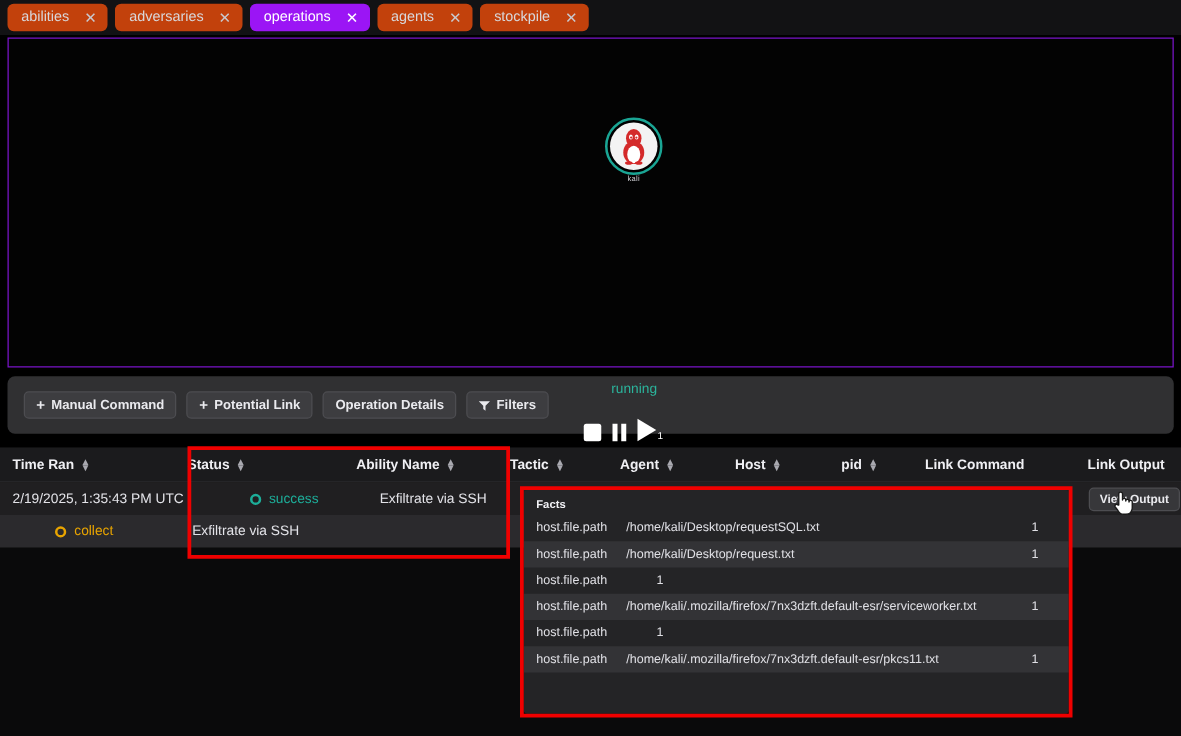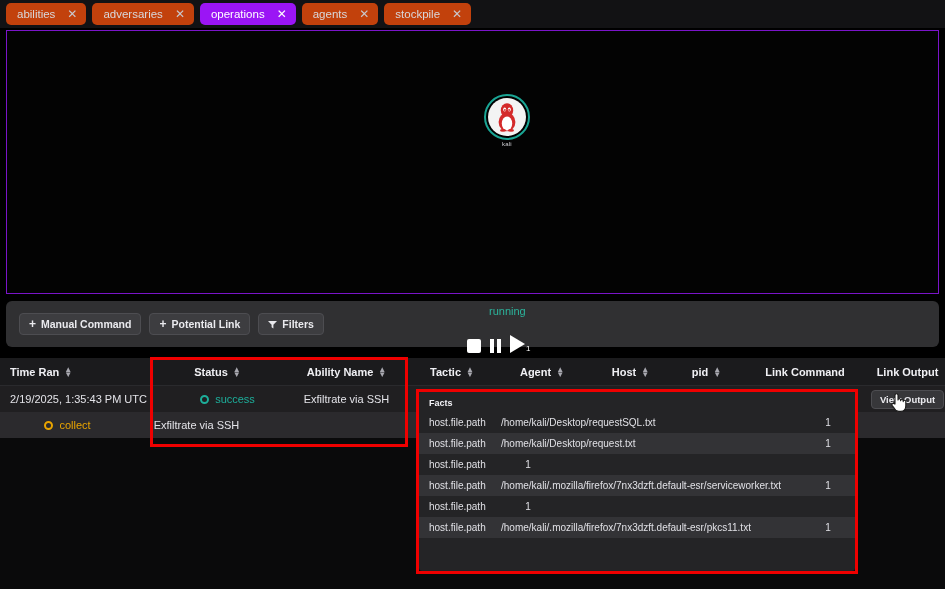--- a/index.html
+++ b/index.html
@@ -145,21 +145,21 @@
     width: 945px; height: 231px;
     background: #0a0a0b;
   }
   .thead {
     display: flex; align-items: center;
     height: 28px;
     background: #1b1b1d;
     border-bottom: 1px solid #2a2a2d;
   }
   .th {
-    display: flex; align-items: center; justify-content: center;
+    display: flex; align-items: center; justify-content: flex-start;
     gap: 5px;
     font-size: 11px; font-weight: bold; color: #f0f0f4;
     height: 28px;
     cursor: pointer;
     white-space: nowrap;
   }
   .th.left { justify-content: flex-start; padding-left: 10px; }
   .sorter {
     display: flex; flex-direction: column; line-height: 5px;
     font-size: 8px; color: #a9a9b0;
@@ -301,20 +301,23 @@
   <div class="ctl-left">
     <div class="btn">
       <span class="plus">+</span>
       <span>Manual Command</span>
     </div>
     <div class="btn">
       <span class="plus">+</span>
       <span>Potential Link</span>
     </div>
     <div class="btn">
+      <span>Operation Details</span>
+    </div>
+    <div class="btn">
       <svg class="funnel" viewBox="0 0 10 10">
         <polygon points="0,1 10,1 6,5.2 6,9.5 4,8 4,5.2" fill="#eaeaee"></polygon>
       </svg>
       <span>Filters</span>
     </div>
   </div>
 
   <div class="ctl-center">
     <div class="run-status">running</div>
     <div class="ico-btn">

